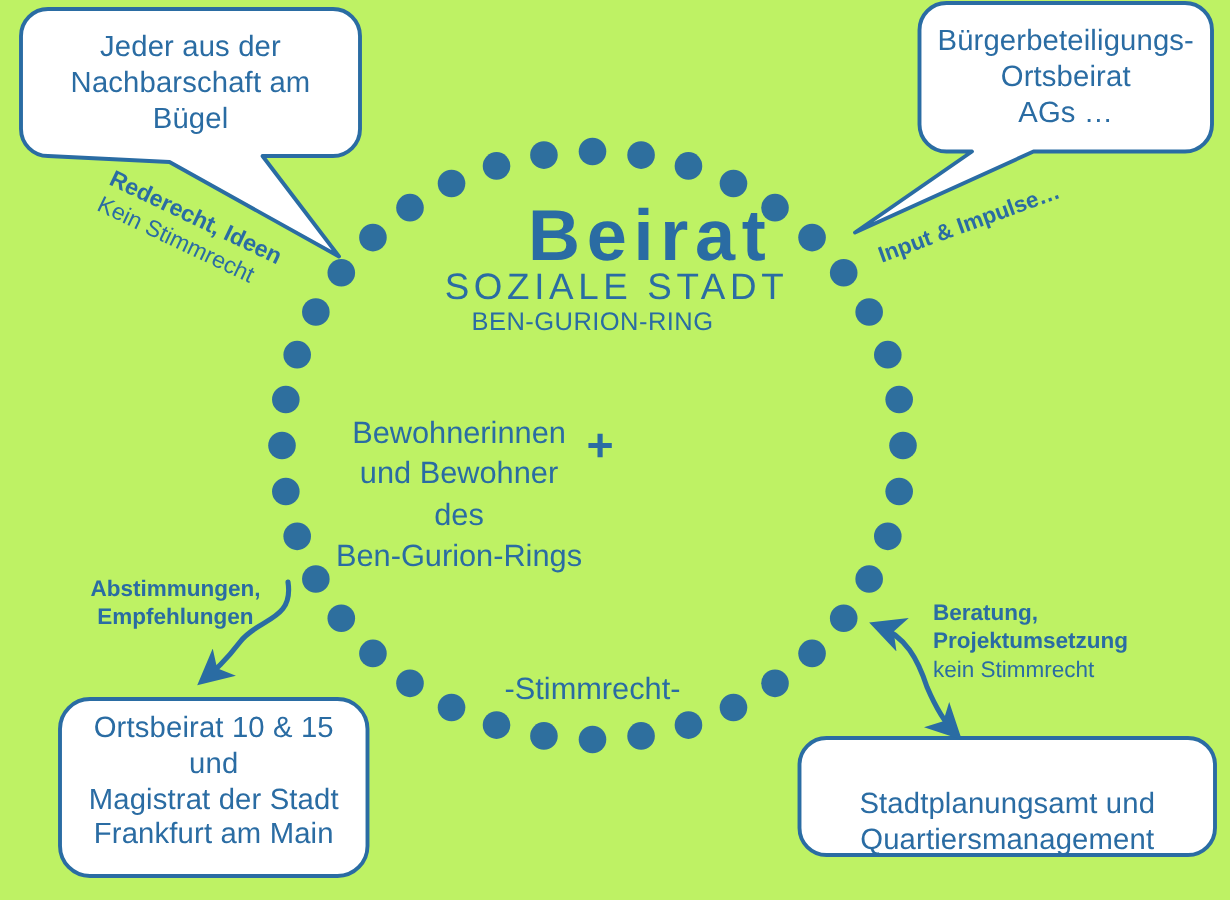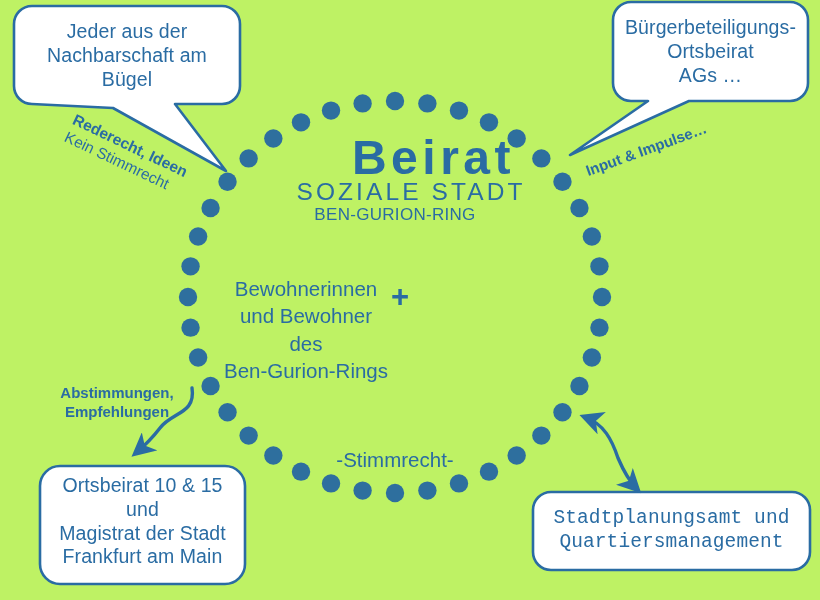--- a/index.html
+++ b/index.html
@@ -244,17 +244,22 @@
   <div class="annot" style="left:42px; top:362px; width:150px; text-align:center;margin-top:22px;">
     <span class="strong" style="white-space:pre-line; display:block;">Abstimmungen,
 Empfehlungen</span>
   </div>
 
   <div class="txt box-text" style="left:44px; top:474px; width:197px;">Ortsbeirat 10 &amp; 15
 und
 Magistrat der Stadt
 Frankfurt am Main</div>
 
-
-  <div class="txt box-text" style="left:540px; top:507px; width:263px;font-family:Liberation Mono, monospace;">Stadtplanungsamt und
+  <div class="annot" style="left:622px; top:400px; width:180px; text-align:left;">
+    <span class="strong" style="white-space:pre-line; display:block;">Beratung,
+Projektumsetzung</span>
+    <span class="light" style="display:block;">kein Stimmrecht</span>
+  </div>
+
+  <div class="txt box-text" style="left:540px; top:525px; width:263px;">Stadtplanungsamt und
 Quartiersmanagement</div>
 
 </div>
 
 </body></html>

